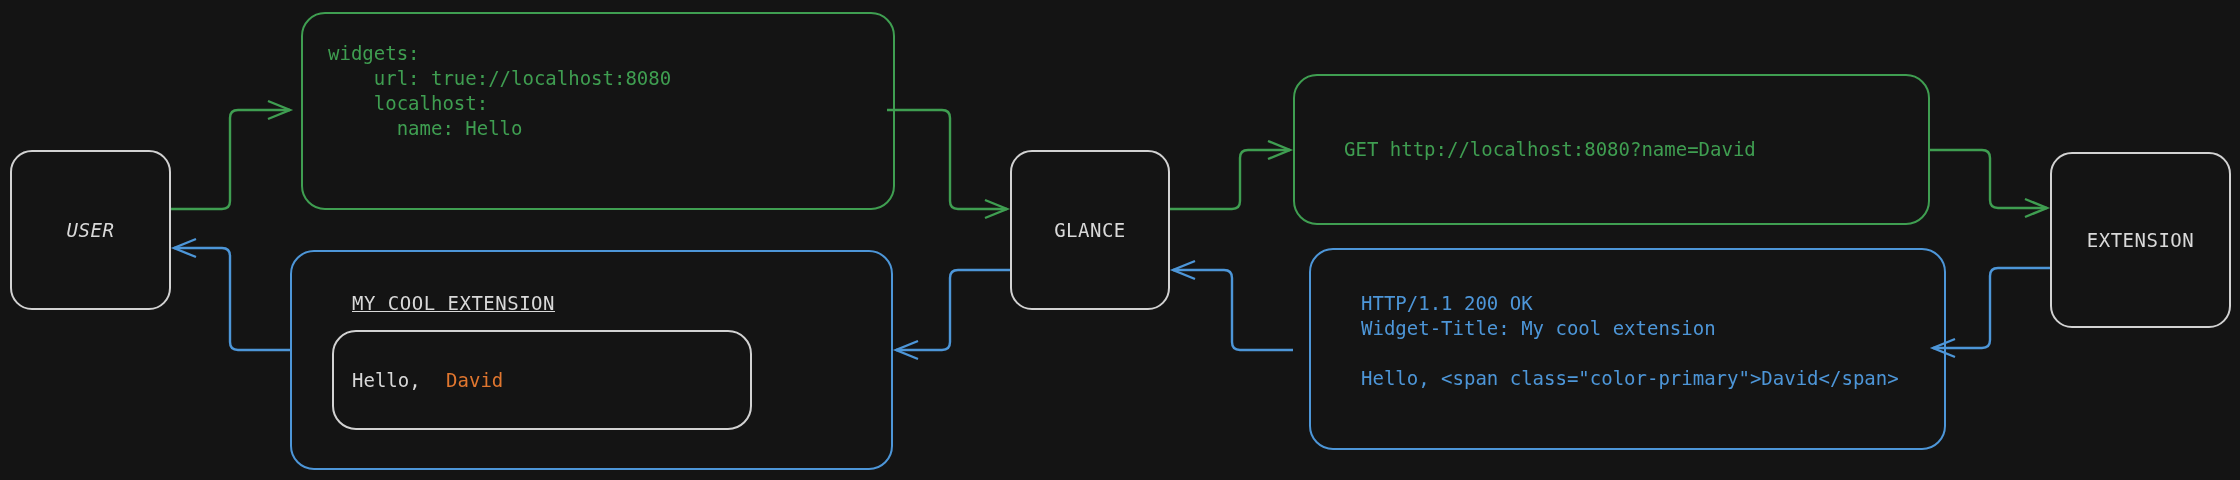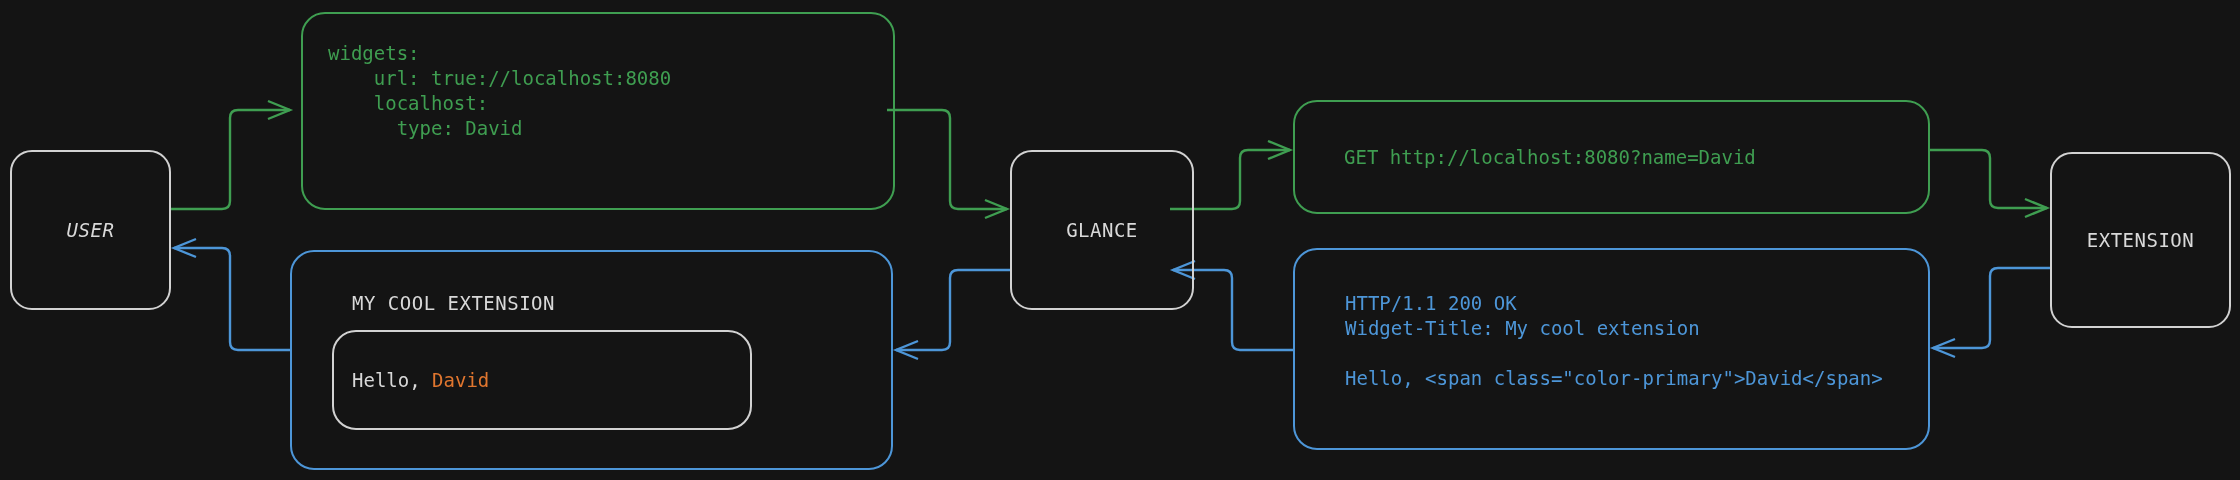--- a/index.html
+++ b/index.html
@@ -39,65 +39,67 @@
     border: 2px solid var(--node-border);
     border-radius: 22px;
     display: flex;
     align-items: center;
     justify-content: center;
     color: var(--text-light);
     font-size: 19px;
     letter-spacing: 0.5px;
   }
   #node-user      { left: 10px;   top: 150px; width: 161px; height: 160px; font-style: italic; }
-  #node-glance    { left: 1010px; top: 150px; width: 184px; height: 160px; align-items: center; }
+  #node-glance    { left: 1010px; top: 150px; width: 160px; height: 160px; align-items: center; }
   #node-extension { left: 2050px; top: 152px; width: 181px; height: 176px; }
 
   .code-box {
     position: absolute;
     border: 2px solid;
     border-radius: 24px;
     font-size: 19px;
     line-height: 25px;
   }
   .code-box.green { border-color: var(--green); color: var(--green); }
-  .code-box.blue  { border-color: var(--blue);  color: var(--blue); }
+  .code-box.blue  { border-color: var(--blue);  color: var(--blue); margin-left: 16px; }
 
   #box-config   { left: 293px;  top: 12px;  width: 594px; height: 198px; padding: 27px 0 0 25px; margin-left: 8px; }
-  #box-request  { left: 1293px; top: 100px;  width: 637px; height: 114px;
+  #box-request  { left: 1293px; top: 74px;  width: 637px; height: 151px;
                   display: flex; align-items: center; padding-left: 49px; }
   #box-response { left: 1293px; top: 248px; width: 637px; height: 202px; padding: 41px 0 0 50px; }
 
   .code-line { white-space: pre; min-height: 25px; }
 
   #box-widget {
     position: absolute;
     left: 290px; top: 250px; width: 603px; height: 220px;
     border: 2px solid var(--blue);
     border-radius: 24px;
   }
   .widget-title {
     position: absolute;
     left: 60px; top: 40px;
     color: var(--text-light);
     font-size: 19px;
     letter-spacing: 0.5px;
     white-space: pre;
+    text-decoration: underline;
   }
   .hello-box {
     position: absolute;
     left: 40px; top: 78px; width: 420px; height: 100px;
     border: 2px solid var(--node-border);
     border-radius: 24px;
     display: flex;
     align-items: center;
     padding-left: 18px;
     color: var(--text-light);
     font-size: 19px;
     white-space: pre;
+    gap: 14px;
   }
   .hello-box .name { color: var(--orange); }
 </style>
 </head>
 <body>
 
 <div class="canvas">
 
   <svg class="arrows" viewBox="0 0 2240 480" xmlns="http://www.w3.org/2000/svg">
     <defs>
@@ -127,21 +129,21 @@
     <span>GLANCE</span>
   </div>
   <div class="node" id="node-extension">
     <span>EXTENSION</span>
   </div>
 
   <div class="code-box green" id="box-config">
     <div class="code-line">widgets:</div>
     <div class="code-line">    url: true://localhost:8080</div>
     <div class="code-line">    localhost:</div>
-    <div class="code-line">      type: David</div>
+    <div class="code-line">      name: Hello</div>
   </div>
 
   <div class="code-box green" id="box-request">
     <div class="code-line">GET http://localhost:8080?name=David</div>
   </div>
 
   <div class="code-box blue" id="box-response">
     <div class="code-line">HTTP/1.1 200 OK</div>
     <div class="code-line">Widget-Title: My cool extension</div>
     <div class="code-line"></div>

